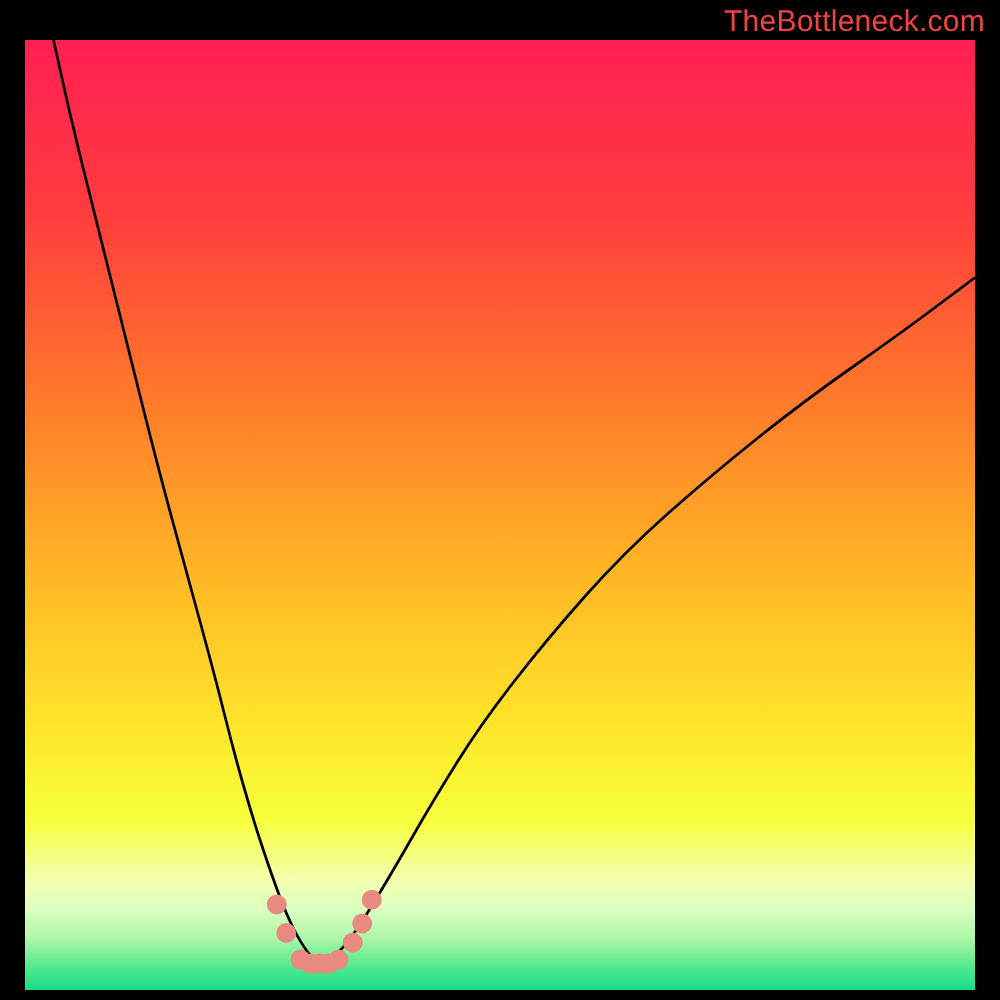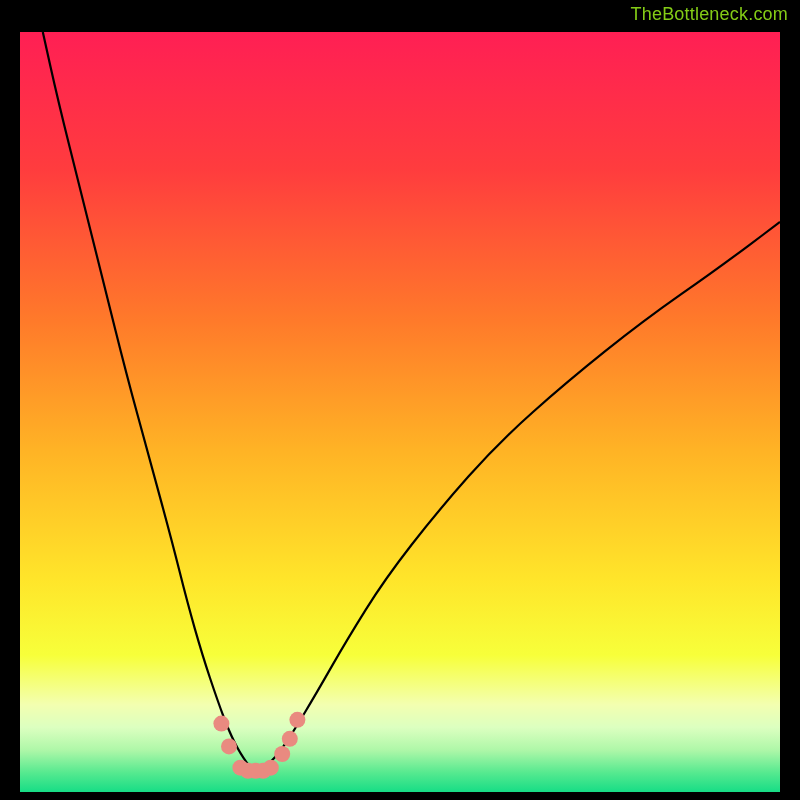--- a/index.html
+++ b/index.html
@@ -23,22 +23,22 @@
     left: 0;
     top: 0;
     width: 760px;
     height: 760px;
   }
   .watermark {
     position: absolute;
     top: 4px;
     right: 12px;
     font-family: Arial, Helvetica, sans-serif;
-    font-size: 18px;
-    color: #84cc16;
+    font-size: 24px;
+    color: #ef4444;
     letter-spacing: 0.2px;
     font-weight: 500;
   }
 </style>
 </head>
 <body>
 
 <div class="frame">
   <svg class="plot" viewBox="0 0 760 760" preserveAspectRatio="none">
     <defs>

